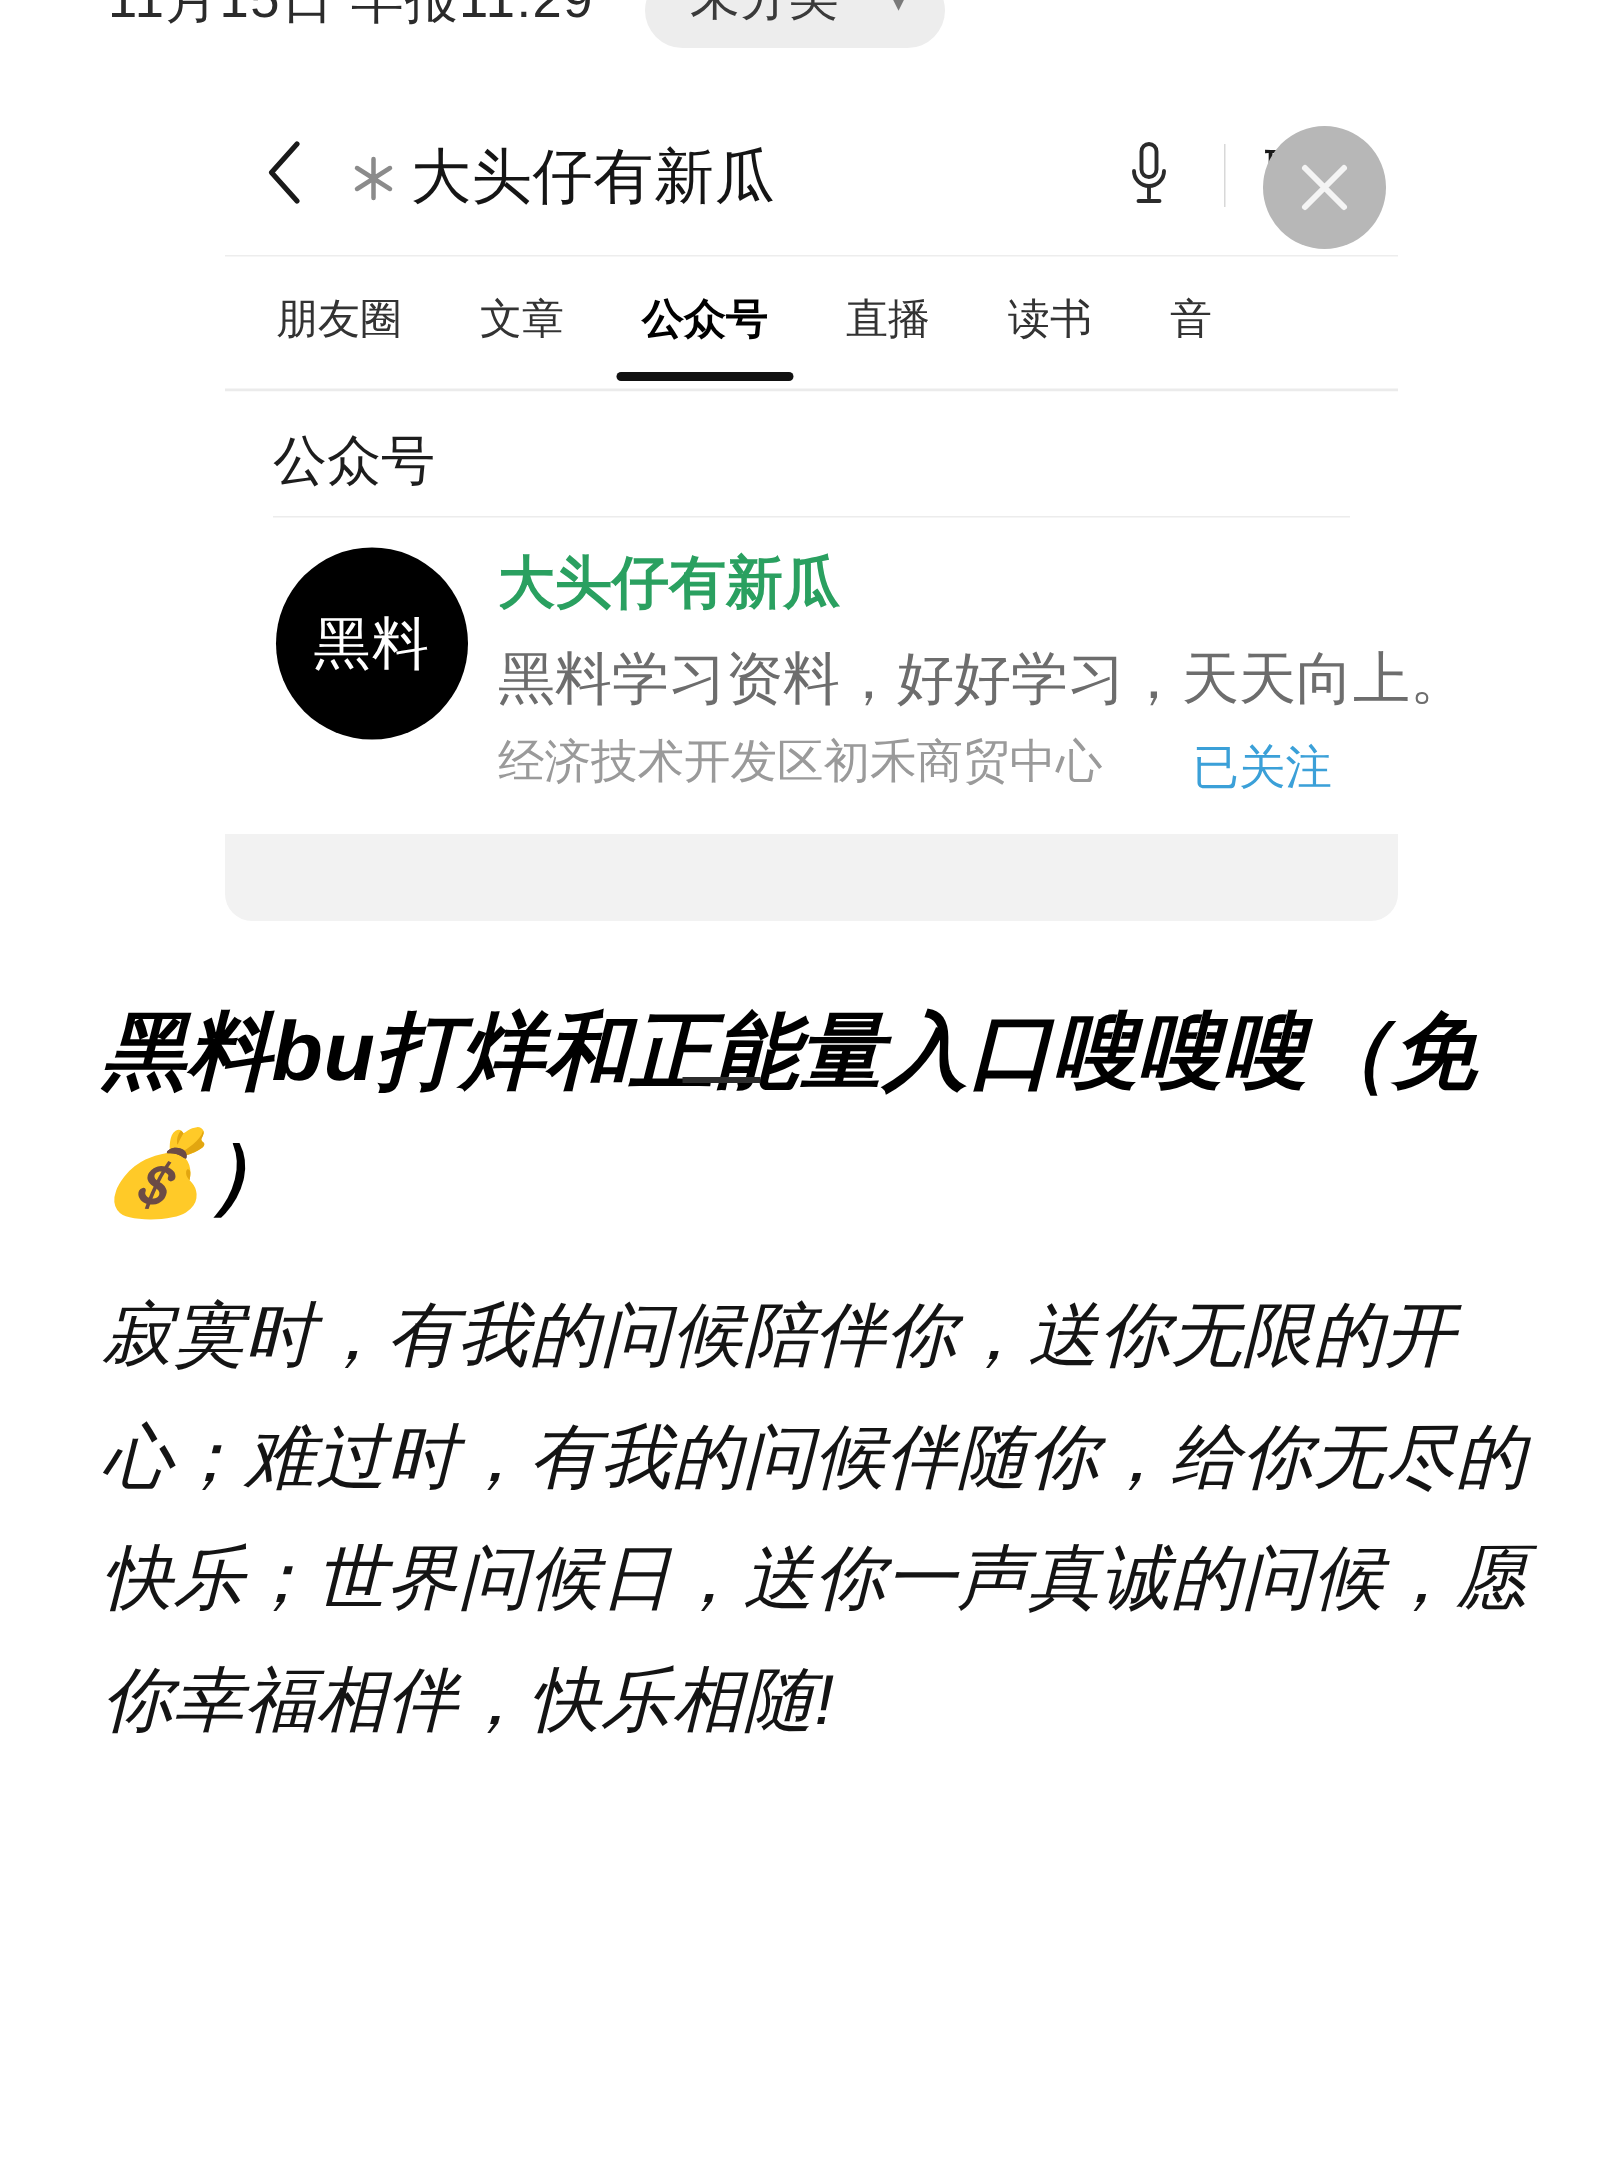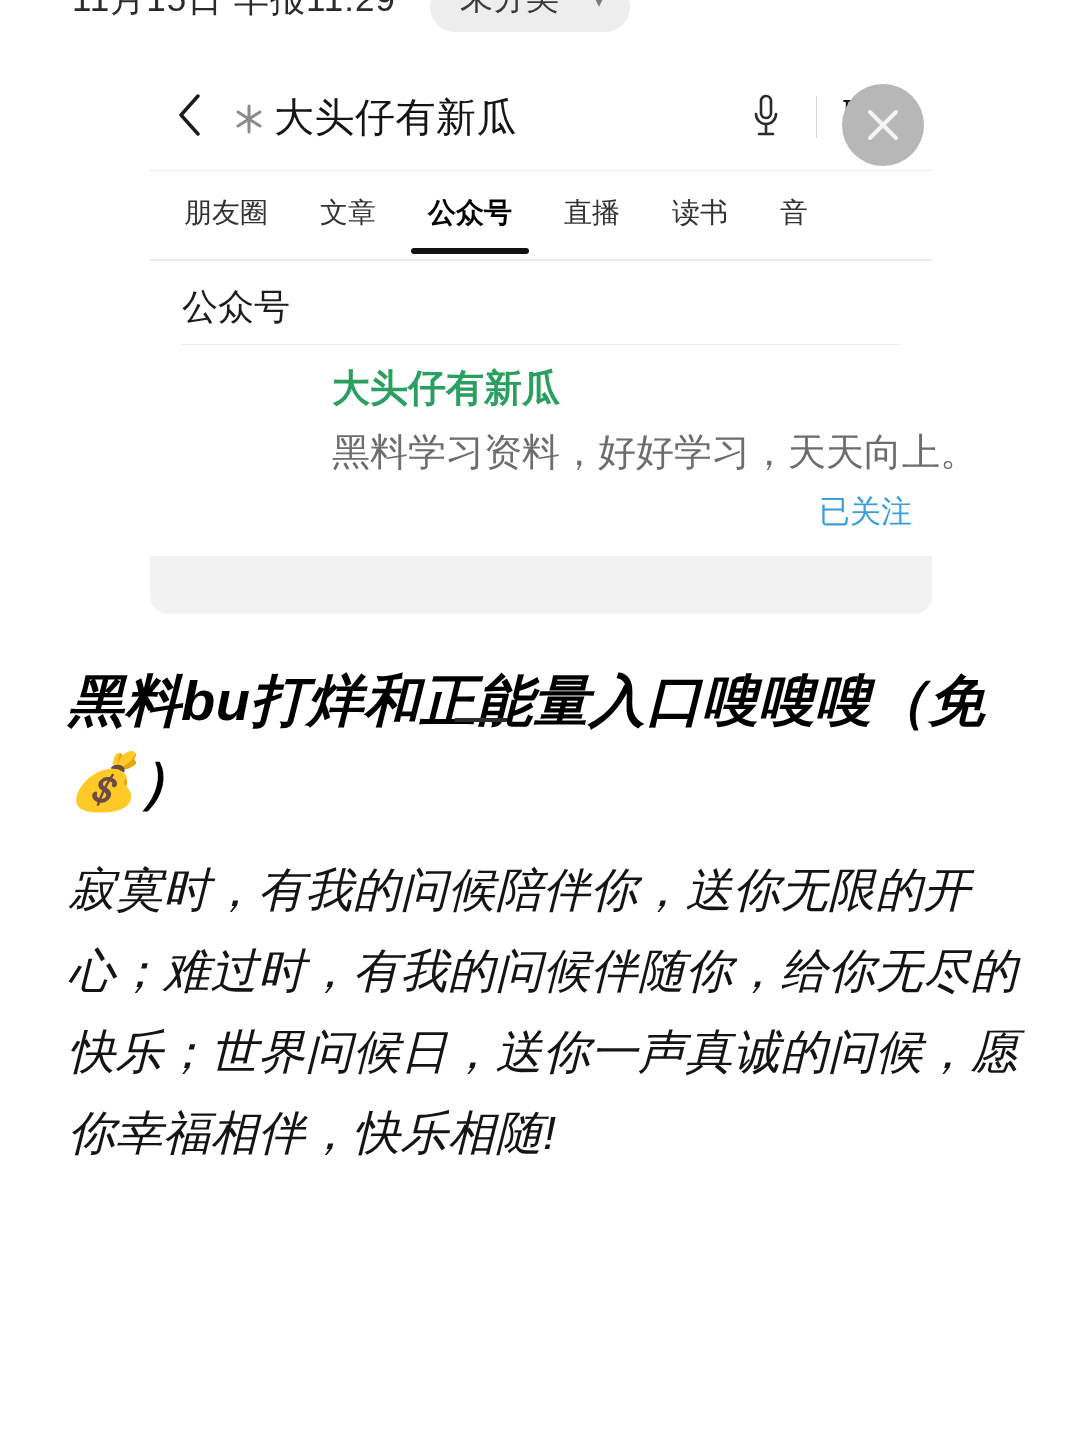--- a/index.html
+++ b/index.html
@@ -238,21 +238,21 @@
   .acc-org {
     position: absolute;
     left: 182px;
     top: 142px;
     font-size: 31px;
     color: #9a9a9a;
     white-space: nowrap;
   }
   .follow-state {
     position: absolute;
-    right: 20px;
+    right: 44px;
     top: 146px;
     font-size: 31px;
     color: #3ba0d8;
     white-space: nowrap;
   }
 
   .card-footer {
     position: absolute;
     left: 150px;
     top: 556px;
@@ -350,22 +350,24 @@
     <div class="tab">音</div>
     <div class="tabs-underline"></div>
   </div>
 
   <div class="section-head">
     <div class="section-title">公众号</div>
     <div class="section-rule"></div>
   </div>
 
   <div class="account-row">
+    <div class="avatar">黑料</div>
     <div class="acc-name">大头仔有新瓜</div>
     <div class="acc-desc">黑料学习资料，好好学习，天天向上。</div>
+    <div class="acc-org">经济技术开发区初禾商贸中心</div>
     <div class="follow-state">已关注</div>
   </div>
 </div>
 
 <div class="card-footer"></div>
 
 <div class="article">
   <div class="article-title">黑料bu打烊和正能量入口嗖嗖嗖（免💰）</div>
   <div class="article-body">
     <p>寂寞时，有我的问候陪伴你，送你无限的开心；难过时，有我的问候伴随你，给你无尽的快乐；世界问候日，送你一声真诚的问候，愿你幸福相伴，快乐相随!</p>

